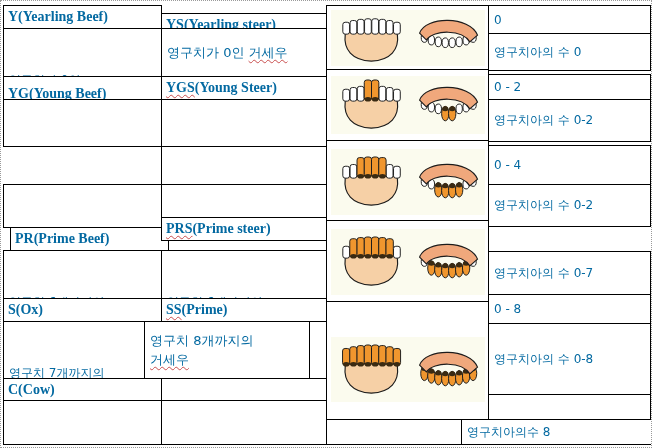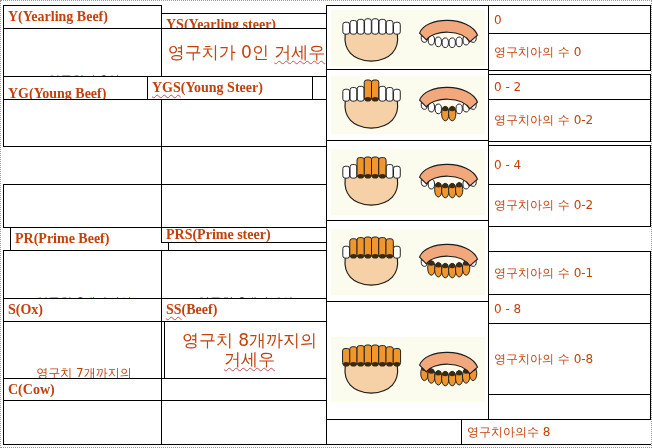--- a/index.html
+++ b/index.html
@@ -1,37 +1,37 @@
 <!DOCTYPE html>
 <html><head>
 <meta charset="utf-8">
 <style>
   html,body{margin:0;padding:0;background:#fff;}
   .screen{
     position:relative;width:652px;height:448px;background:#fff;
     border:1px dotted #9a9a9a;box-sizing:border-box;overflow:hidden;
-    font-family:"DejaVu Sans",sans-serif;color:#c2410c;text-align:center;
+    font-family:"DejaVu Sans",sans-serif;color:#0369a1;
   }
   .cell{
     position:absolute;border:1px solid #000;background:#fff;
     box-sizing:border-box;overflow:hidden;
   }
   .hd{
     font-family:"Liberation Serif",serif;font-weight:bold;font-size:14px;
     display:flex;align-items:center;padding-left:4px;white-space:pre;
   }
   .hd2{ 
     font-family:"Liberation Serif",serif;font-weight:bold;font-size:14px;
     display:block;padding:1px 0 0 4px;line-height:18px;white-space:pre;
   }
   .ds{
     font-size:12px;line-height:19px;padding:4px 2px 0 5px;white-space:pre;
   }
   .ds-center{
-    font-size:17px;line-height:19px;padding-left:5px;white-space:pre;
+    font-size:13px;line-height:19px;padding-left:5px;white-space:pre;
     display:flex;flex-direction:column;justify-content:center;
   }
   .num{
     font-size:12px;display:flex;align-items:center;padding-left:5px;white-space:pre;
   }
   .sq{
     text-decoration-line:underline;text-decoration-style:wavy;
     text-decoration-color:#c94f4f;text-decoration-thickness:1px;
     text-underline-offset:2px;
   }
@@ -87,46 +87,46 @@
     <div class="line"></div>
     
   </div>
 
   <div class="cell hd" style="left:160px;top:12px;width:166px;height:24px">
     <span></span><span class="sq">YS</span><span>(Yearling steer)</span>
   </div>
   <div class="cell ds-center" style="left:160px;top:27px;width:166px;height:49px">
     <div class="line"><span>영구치가 0인 </span><span class="sq">거세우</span></div>
   </div>
-  <div class="cell hd" style="left:146px;top:75px;width:166px;height:24px">
+  <div class="cell hd" style="left:160px;top:75px;width:166px;height:24px">
     <span></span><span class="sq">YGS</span><span>(Young Steer)</span>
   </div>
   <div class="cell ds" style="left:160px;top:98px;width:166px;height:48px">
     <div class="line"><span>영구치2개까지의</span></div>
     
   </div>
   <div class="cell hd2" style="left:160px;top:145px;width:166px;height:39px">
     <div class="line"></div>
     
   </div>
   <div class="cell ds" style="left:160px;top:183px;width:166px;height:44px">
     <div class="line"></div>
     
   </div>
-  <div class="cell hd" style="left:160px;top:226px;width:166px;height:16px">
+  <div class="cell hd" style="left:160px;top:216px;width:166px;height:24px">
     <span></span><span class="sq">PRS</span><span>(Prime steer)</span>
   </div>
   <div class="cell ds" style="left:160px;top:249px;width:166px;height:49px">
     <div class="line"><span>영구치 6개까지의</span></div>
     
   </div>
   <div class="cell hd" style="left:160px;top:297px;width:166px;height:24px">
-    <span></span><span class="sq">SS</span><span>(Beef)</span>
-  </div>
-  <div class="cell ds-center" style="left:163px;top:320px;width:166px;height:58px">
+    <span></span><span class="sq">SS</span><span>(Prime)</span>
+  </div>
+  <div class="cell ds-center" style="left:143px;top:320px;width:166px;height:58px">
     <div class="line"><span>영구치 8개까지의</span></div>
     <div class="line"><span class="sq">거세우</span></div>
   </div>
   <div class="cell" style="left:160px;top:377px;width:166px;height:23px"></div>
   <div class="cell" style="left:160px;top:399px;width:166px;height:45px"></div>
 
   <div class="cell img-cell" style="left:325px;top:4px;width:163px;height:65px">
     <div class="cream" style="top:4px;height:56px">
         <svg viewBox="0 0 152 58" width="150" height="56" xmlns="http://www.w3.org/2000/svg">
           <path d="M11,25 C9,41 18,52 38,53 C58,52 67,41 65,25 L60,22 L16,22 Z" fill="#f6d0a6" stroke="#1c1c1c" stroke-width="1.2"></path>
@@ -287,19 +287,19 @@
       </div>
   </div>
   <div class="cell" style="left:325px;top:418px;width:163px;height:26px"></div>
 
   <div class="cell num" style="left:487px;top:4px;width:163px;height:29px">0</div>
   <div class="cell num" style="left:487px;top:32px;width:163px;height:38px">영구치아의 수 0</div>
   <div class="cell num" style="left:487px;top:73px;width:163px;height:26px">0 - 2</div>
   <div class="cell num" style="left:487px;top:98px;width:163px;height:43px">영구치아의 수 0-2</div>
   <div class="cell num" style="left:487px;top:144px;width:163px;height:40px">0 - 4</div>
   <div class="cell num" style="left:487px;top:183px;width:163px;height:43px">영구치아의 수 0-2</div>
-  <div class="cell num" style="left:487px;top:250px;width:163px;height:44px">영구치아의 수 0-1</div>
+  <div class="cell num" style="left:487px;top:250px;width:163px;height:44px">영구치아의 수 0-7</div>
   <div class="cell num" style="left:487px;top:293px;width:163px;height:30px">0 - 8</div>
   <div class="cell num" style="left:487px;top:322px;width:163px;height:72px">영구치아의 수 0-8</div>
   <div class="cell num" style="left:487px;top:393px;width:163px;height:26px"></div>
   <div class="cell num" style="left:460px;top:418px;width:194px;height:26px">영구치아의수 8</div>
 
 </div>
 
 </body></html>

